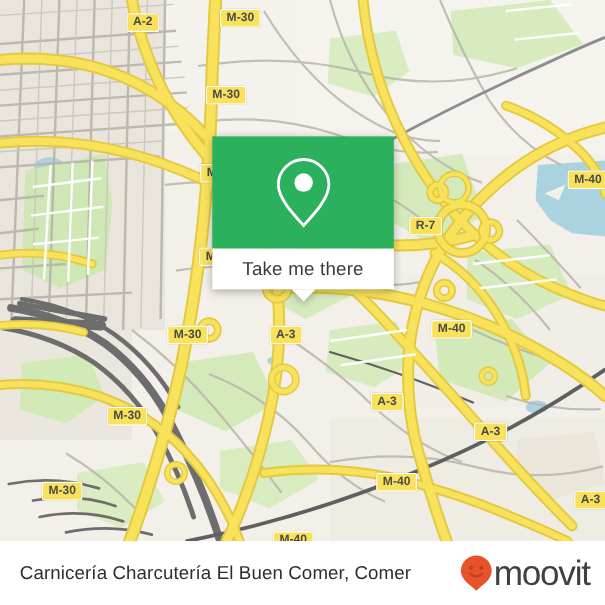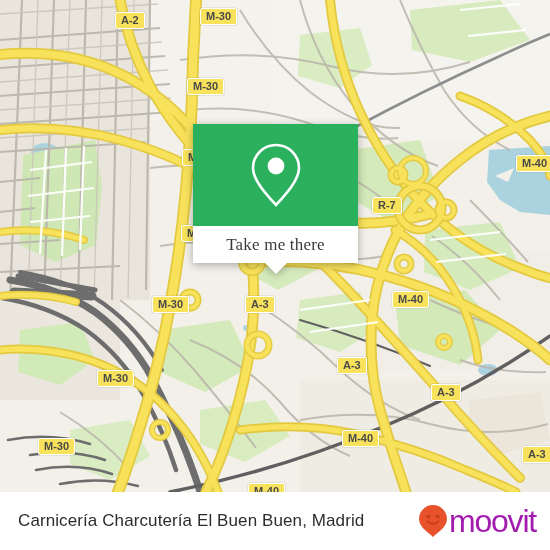--- a/index.html
+++ b/index.html
@@ -32,21 +32,21 @@
   .callout-top{
     background:#2bb15e;height:102px;width:100%;
     display:flex;align-items:center;justify-content:center;
   }
   .callout-bottom{
     background:#ffffff;height:37px;width:100%;
     display:flex;align-items:center;justify-content:center;
     position:relative;
   }
   .callout-label{
-    font-size:17px;color:#3a3a3a;font-family:Liberation Serif, serif;
+    font-size:17px;color:#3a3a3a;font-family:Liberation Sans, sans-serif;
     letter-spacing:.2px;
   }
   .callout-tail{
     position:absolute;left:50%;bottom:-11px;margin-left:-11px;
     width:0;height:0;
     border-left:11px solid transparent;
     border-right:11px solid transparent;
     border-top:11px solid #ffffff;
   }
 
@@ -56,21 +56,21 @@
     background:#ffffff;display:flex;align-items:center;
     justify-content:space-between;padding:0 14px 0 18px;
     box-sizing:border-box;
   }
   .footer-title{
     font-size:17px;color:#2d2d2d;font-family:"Liberation Sans", sans-serif;
     letter-spacing:.1px;white-space:nowrap;
   }
   .brand{display:flex;align-items:center;gap:1px;}
   .brand-word{
-    font-size:32px;color:#a21caf;font-family:"Liberation Sans", sans-serif;
+    font-size:32px;color:#404040;font-family:"Liberation Sans", sans-serif;
     letter-spacing:-1.2px;line-height:1;font-weight:400;
   }
 </style>
 </head>
 <body>
 
 <div class="screen">
 
   <div class="map">
     <svg width="550" height="492" viewBox="0 0 550 492" xmlns="http://www.w3.org/2000/svg">
@@ -288,21 +288,21 @@
         <circle cx="28" cy="25" r="8.4" fill="#ffffff"></circle>
       </svg>
     </div>
     <div class="callout-bottom">
       <span class="callout-label">Take me there</span>
       <span class="callout-tail"></span>
     </div>
   </div>
 
   <div class="footer">
-    <div class="footer-title">Carnicería Charcutería El Buen Buen, Madrid</div>
+    <div class="footer-title">Carnicería Charcutería El Buen Comer, Comer</div>
     <div class="brand">
       <svg width="30" height="34" viewBox="0 0 30 34">
         <path d="M15 1 C7.3 1 1 7.3 1 15 C1 23 10 28 15 33 C20 28 29 23 29 15 C29 7.3 22.7 1 15 1 Z" fill="#e8522b"></path>
         <circle cx="10.3" cy="12.3" r="1.9" fill="#c63f1c"></circle>
         <circle cx="19.7" cy="12.3" r="1.9" fill="#c63f1c"></circle>
         <path d="M9.6 17.4 Q15 22.4 20.4 17.4" fill="none" stroke="#c63f1c" stroke-width="2.1" stroke-linecap="round"></path>
       </svg>
       <span class="brand-word">moovit</span>
     </div>
   </div>

